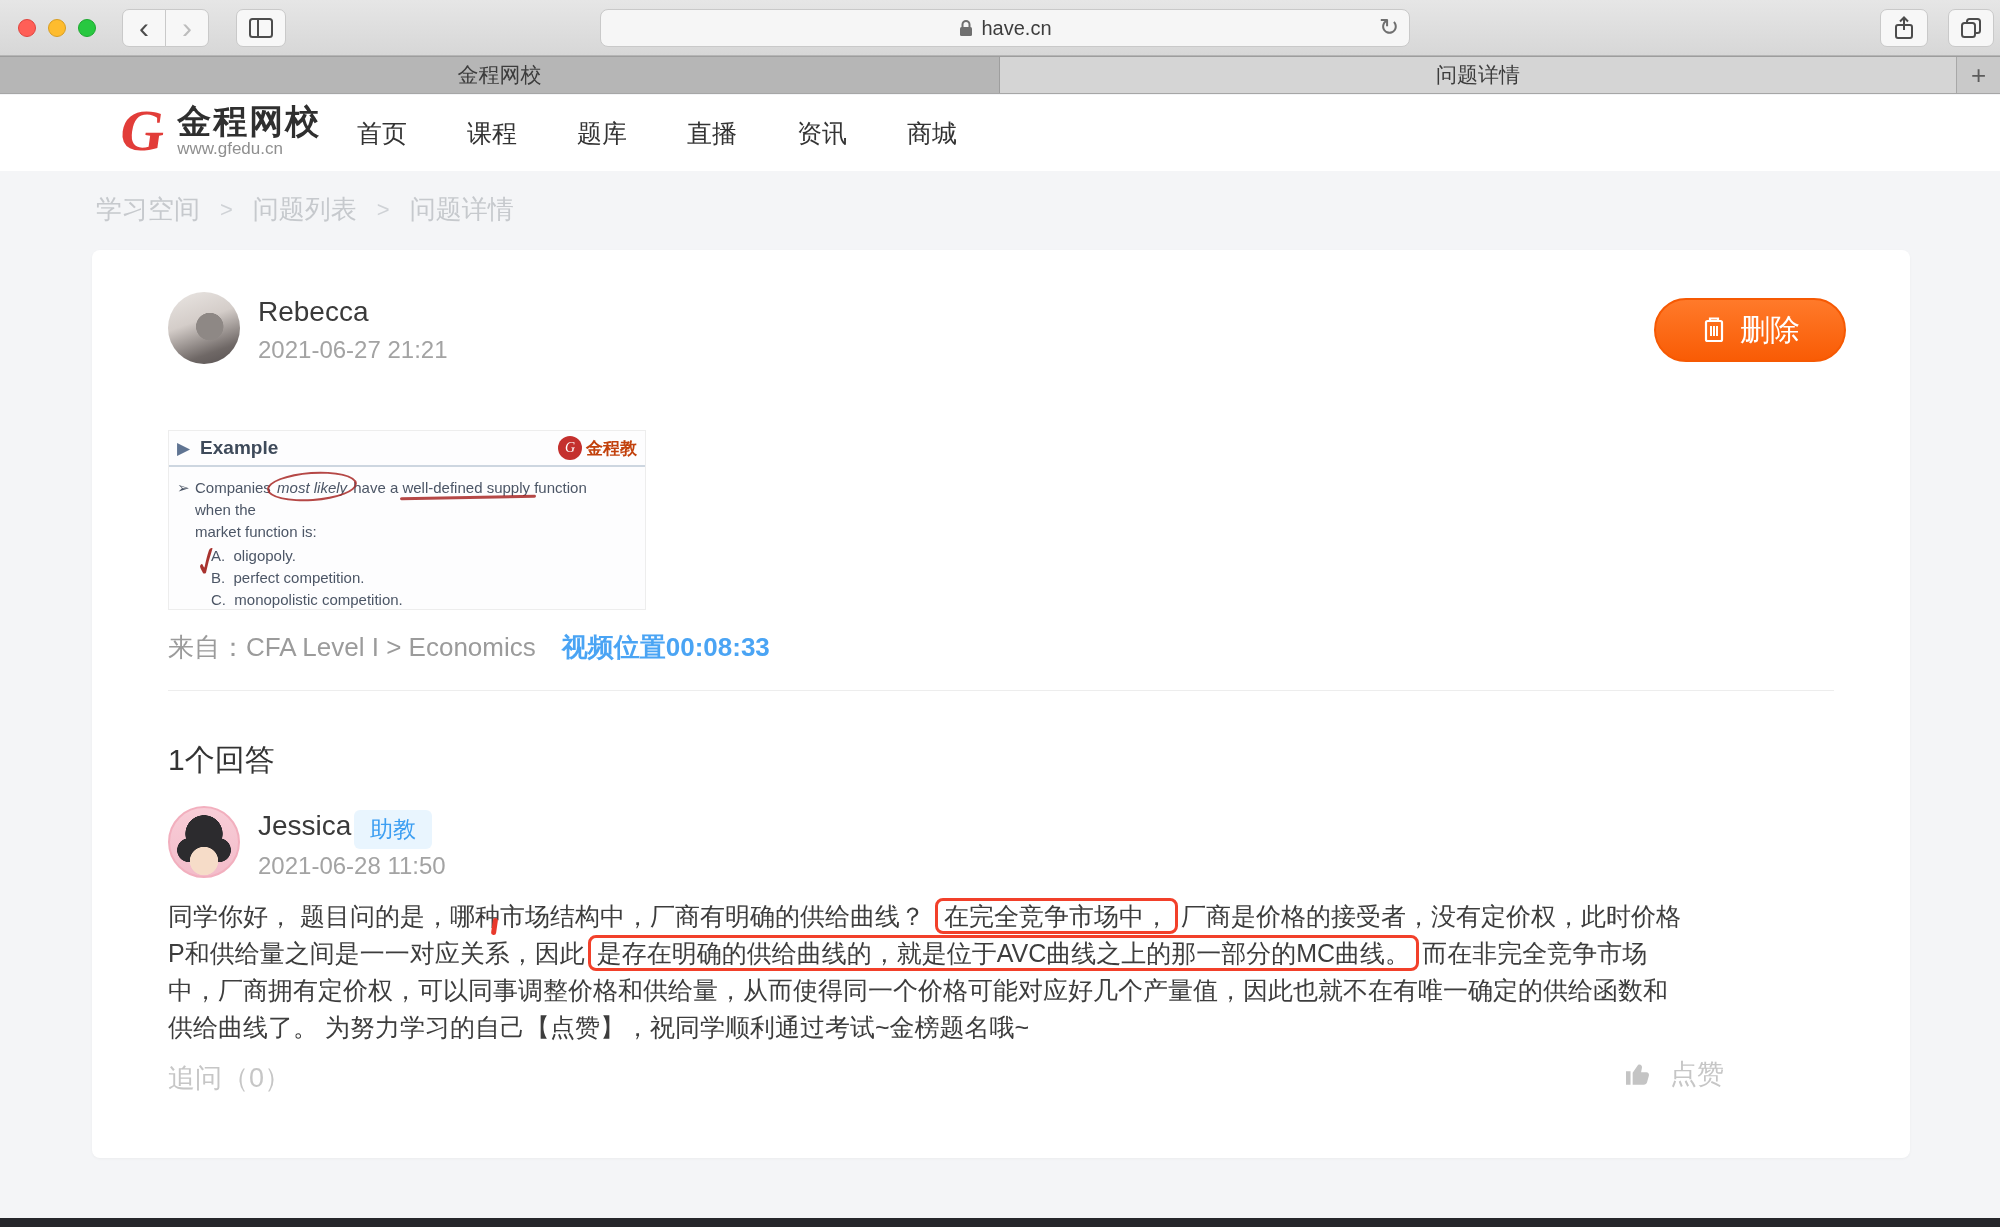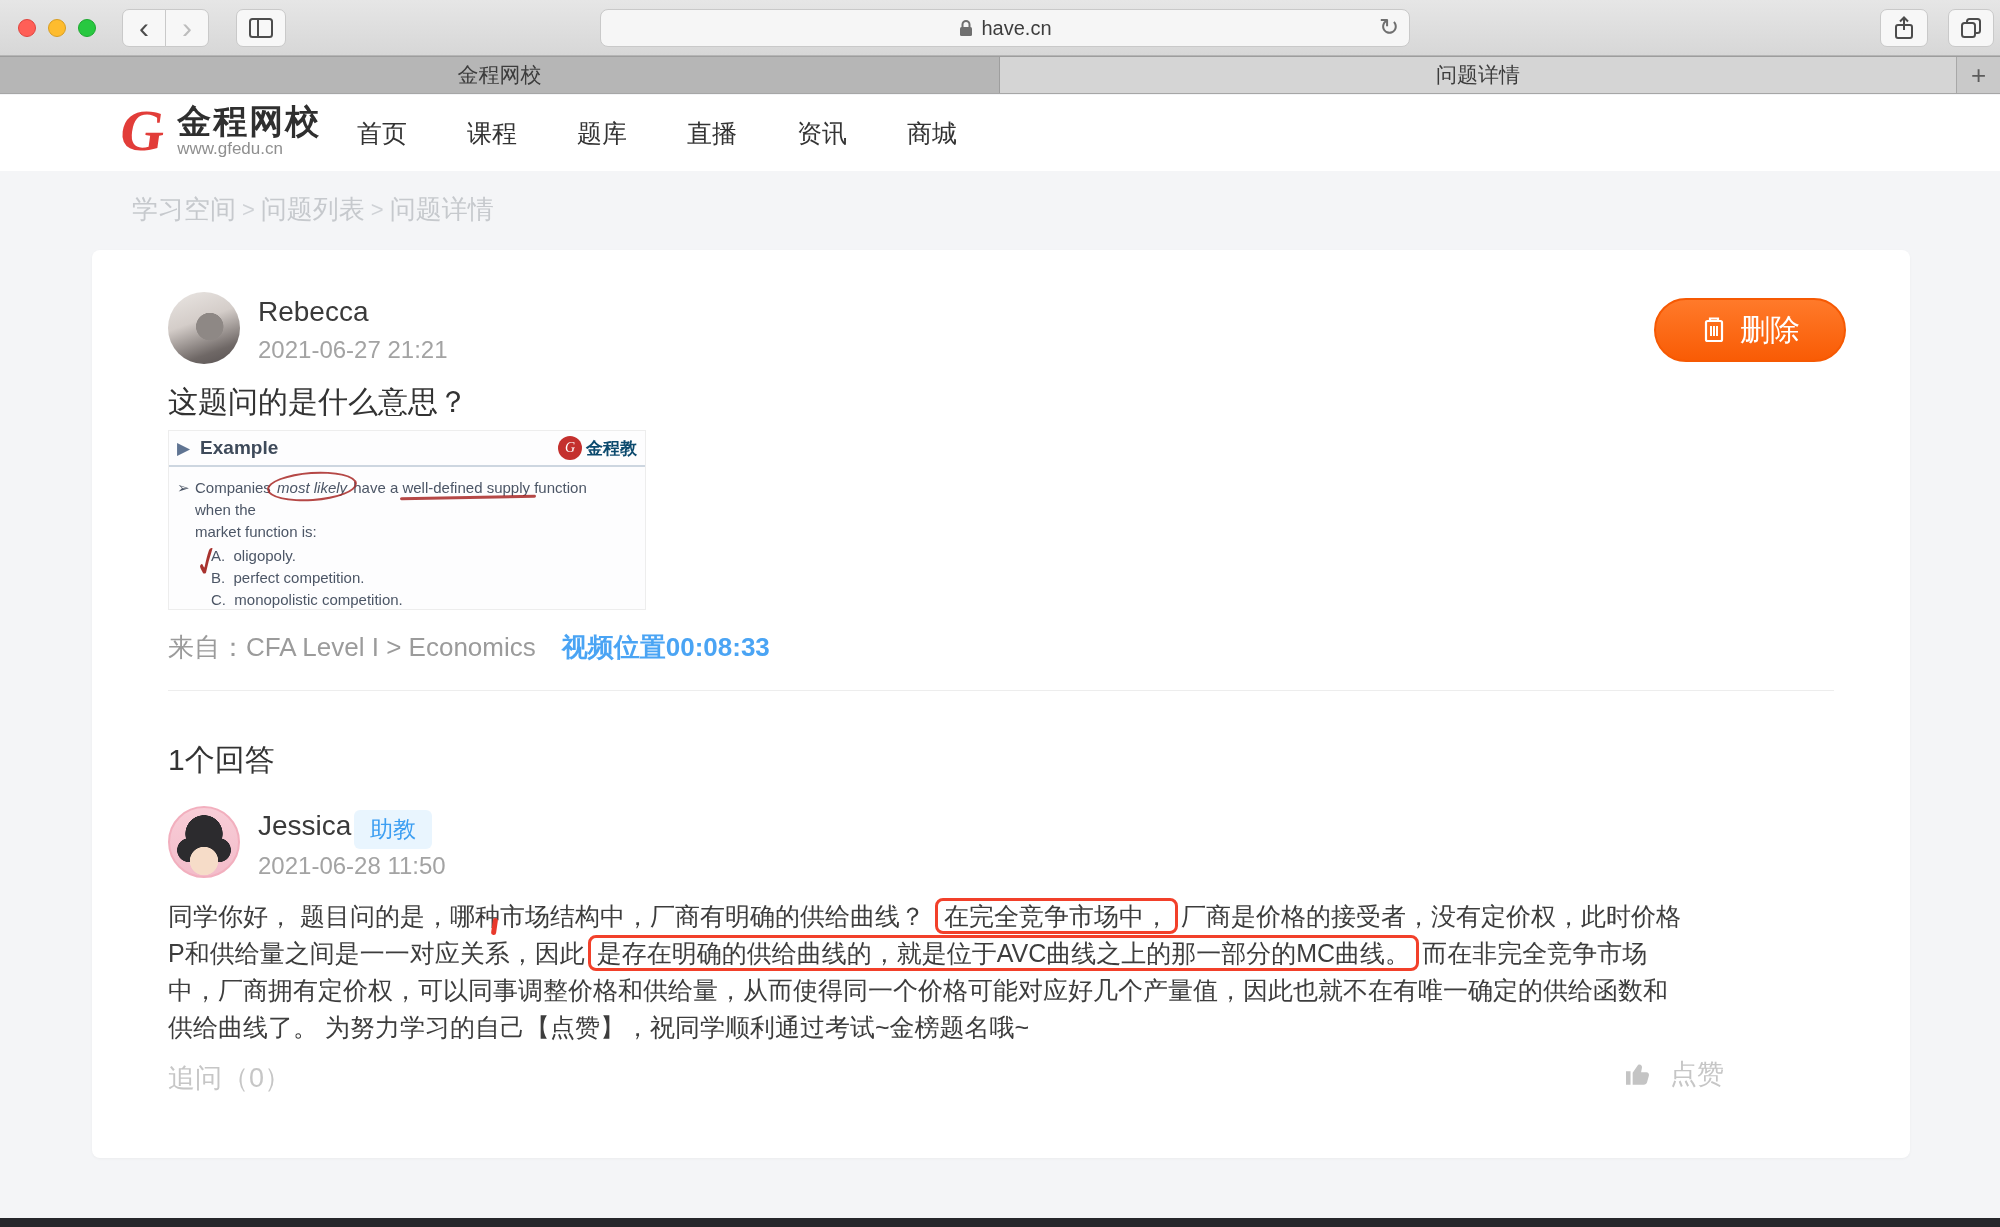--- a/index.html
+++ b/index.html
@@ -42,22 +42,22 @@
   .logo-mark { font-size:58px; font-weight:900; color:#e23d39; transform:skew(-8deg);
     font-family:"Liberation Serif","DejaVu Serif",serif; line-height:60px; }
   .logo-texts { margin-left:12px; }
   .logo-brand { font-size:34px; font-weight:700; color:#2f2f2f; letter-spacing:2px; line-height:36px; }
   .logo-site { font-size:17px; color:#8f8f8f; line-height:20px; }
   .main-nav { position:absolute; left:355px; top:0; height:76px; display:flex; align-items:center; gap:56px; }
   .nav-item { font-size:25px; color:#333; cursor:pointer; padding:4px 2px; }
   .hdr-icons { position:absolute; right:0; top:0; height:76px; }
 
   
-  .breadcrumb { position:absolute; left:96px; top:192px; display:flex; align-items:center; gap:6px;
-    font-size:26px; color:#c6c9cd;margin-left:36px; }
+  .breadcrumb { position:absolute; left:96px; top:192px; display:flex; align-items:center; gap:20px;
+    font-size:26px; color:#c6c9cd; }
   .crumb { cursor:pointer; }
   .crumb-sep { font-size:22px; color:#cfd2d6; }
 
   
   .card { position:absolute; left:92px; top:250px; width:1818px; height:908px; background:#fff;
     border-radius:8px; box-shadow:0 1px 3px rgba(0,0,0,0.04); }
 
   .q-avatar { position:absolute; left:76px; top:42px; width:72px; height:72px; border-radius:50%;
     background:
       radial-gradient(circle at 58% 48%, #8e8885 0 24%, transparent 25%),
@@ -76,21 +76,21 @@
   .slide { position:absolute; left:76px; top:180px; width:478px; height:180px; background:#fdfdfe;
     border:1px solid #ededed; }
   .slide-header { position:absolute; left:0; top:0; width:100%; height:36px;
     border-bottom:2px solid #cdd6e0; display:flex; align-items:center; }
   .slide-play { margin-left:8px; font-size:17px; color:#5f7492; }
   .slide-title { margin-left:10px; font-size:19px; font-weight:700; color:#3e4a5a; }
   .slide-logo { position:absolute; right:8px; top:5px; display:flex; align-items:center; gap:4px; }
   .slide-logo-circle { width:24px; height:24px; border-radius:50%; background:#c4302e; color:#fff;
     display:flex; align-items:center; justify-content:center; font-size:14px; font-style:italic;
     font-family:"Liberation Serif","DejaVu Serif",serif; }
-  .slide-logo-text { font-size:17px; font-weight:700; color:#0c4a6e; }
+  .slide-logo-text { font-size:17px; font-weight:700; color:#c2410c; }
   .slide-body { position:absolute; left:26px; top:46px; width:430px; font-size:15px; color:#4c5666;
     line-height:22px; }
   .slide-bullet { position:absolute; left:-18px; top:0; color:#4c5666; }
   .circled { position:relative; font-style:italic; padding:0 2px; }
   .circled::after { content:''; position:absolute; left:-8px; right:-8px; top:-7px; bottom:-5px;
     border:2px solid rgba(168,40,38,0.85); border-radius:50%; transform:rotate(-4deg); }
   .underlined { position:relative; }
   .underlined::after { content:''; position:absolute; left:-2px; right:-6px; bottom:-3px; height:3px;
     background:rgba(168,40,38,0.85); transform:rotate(-1deg); border-radius:2px; }
   .slide-options { margin-top:2px; margin-left:16px; }
@@ -237,21 +237,20 @@
             <path d="M10 6 V3.5 h8 V6" fill="none" stroke="#fff" stroke-width="2.2"></path>
             <rect x="6" y="6" width="16" height="20" rx="1.5" fill="none" stroke="#fff" stroke-width="2.2"></rect>
             <line x1="11" y1="11" x2="11" y2="21" stroke="#fff" stroke-width="2"></line>
             <line x1="14" y1="11" x2="14" y2="21" stroke="#fff" stroke-width="2"></line>
             <line x1="17" y1="11" x2="17" y2="21" stroke="#fff" stroke-width="2"></line>
           </svg>
       </span>
       <span>删除</span>
     </div>
 
-    <div class="q-title">这题问的是什么意思？</div>
 
     <div class="slide">
       <div class="slide-header">
         <span class="slide-play">▶</span>
         <span class="slide-title">Example</span>
         <span class="slide-logo">
           <span class="slide-logo-circle">G</span>
           <span class="slide-logo-text">金程教</span>
         </span>
       </div>

